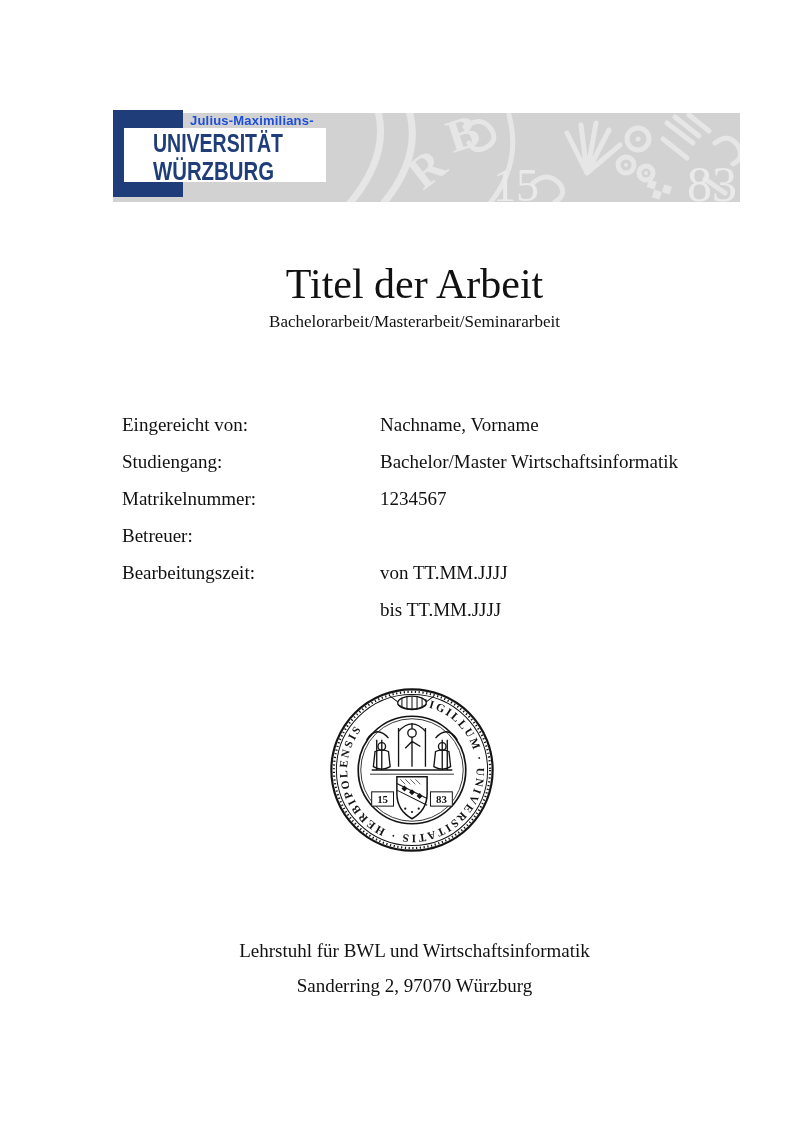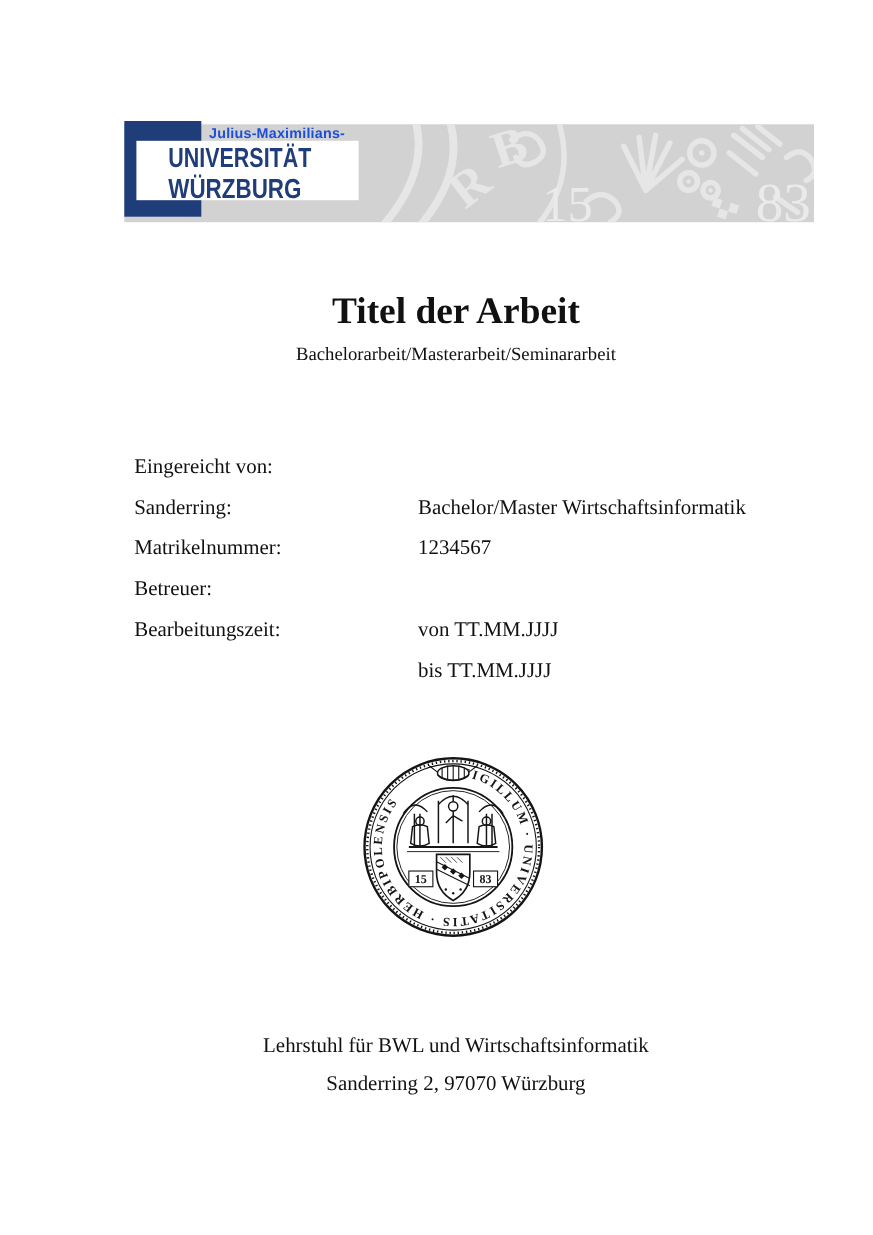--- a/index.html
+++ b/index.html
@@ -29,21 +29,21 @@
     position:absolute;left:77px;top:1px;
     font-family:"Liberation Sans", sans-serif;
     font-weight:bold;font-size:13px;line-height:13px;
     color:#1d4ed8;letter-spacing:.2px;white-space:nowrap;
   }
   .logo-wordmark{position:absolute;left:37px;top:16px;width:180px;height:58px;}
   
   .centerblock{
     position:absolute;left:113px;width:603px;text-align:center;white-space:nowrap;
   }
-  .doc-title{top:262px;font-size:34px;line-height:44px;font-weight:bold;}
+  .doc-title{top:262px;font-size:42px;line-height:44px;font-weight:normal;}
   .doc-subtitle{top:311px;font-size:17px;line-height:22px;}
   .field-row{position:absolute;left:0;top:0;width:732px;height:24px;font-size:19px;line-height:24px;}
   .field-label{position:absolute;left:122px;white-space:nowrap;}
   .field-value{position:absolute;left:380px;white-space:nowrap;}
   .seal-wrap{position:absolute;left:328px;top:686px;width:168px;height:168px;}
   .footer-line{font-size:19px;line-height:24px;}
   .f1{top:904px;} .f2{top:939px;} .f3{top:974px;}
 </style>
 </head>
 <body>
@@ -98,23 +98,24 @@
         <text x="3" y="51" textLength="121" lengthAdjust="spacingAndGlyphs">WÜRZBURG</text>
       </g>
     </svg>
   </div>
 
   <h1 class="centerblock doc-title" style="margin:0;">Titel der Arbeit</h1>
   <div class="centerblock doc-subtitle">Bachelorarbeit/Masterarbeit/Seminararbeit</div>
 
   <div class="field-row" style="top:413px;">
     <span class="field-label">Eingereicht von:</span>
+    <span class="field-value">Nachname, Vorname</span>
   </div>
   <div class="field-row" style="top:450px;">
-    <span class="field-label">Sanderring:</span>
+    <span class="field-label">Studiengang:</span>
     <span class="field-value">Bachelor/Master Wirtschaftsinformatik</span>
   </div>
   <div class="field-row" style="top:487px;">
     <span class="field-label">Matrikelnummer:</span>
     <span class="field-value">1234567</span>
   </div>
   <div class="field-row" style="top:524px;">
     <span class="field-label">Betreuer:</span>
   </div>
   <div class="field-row" style="top:561px;text-decoration:underline;">

